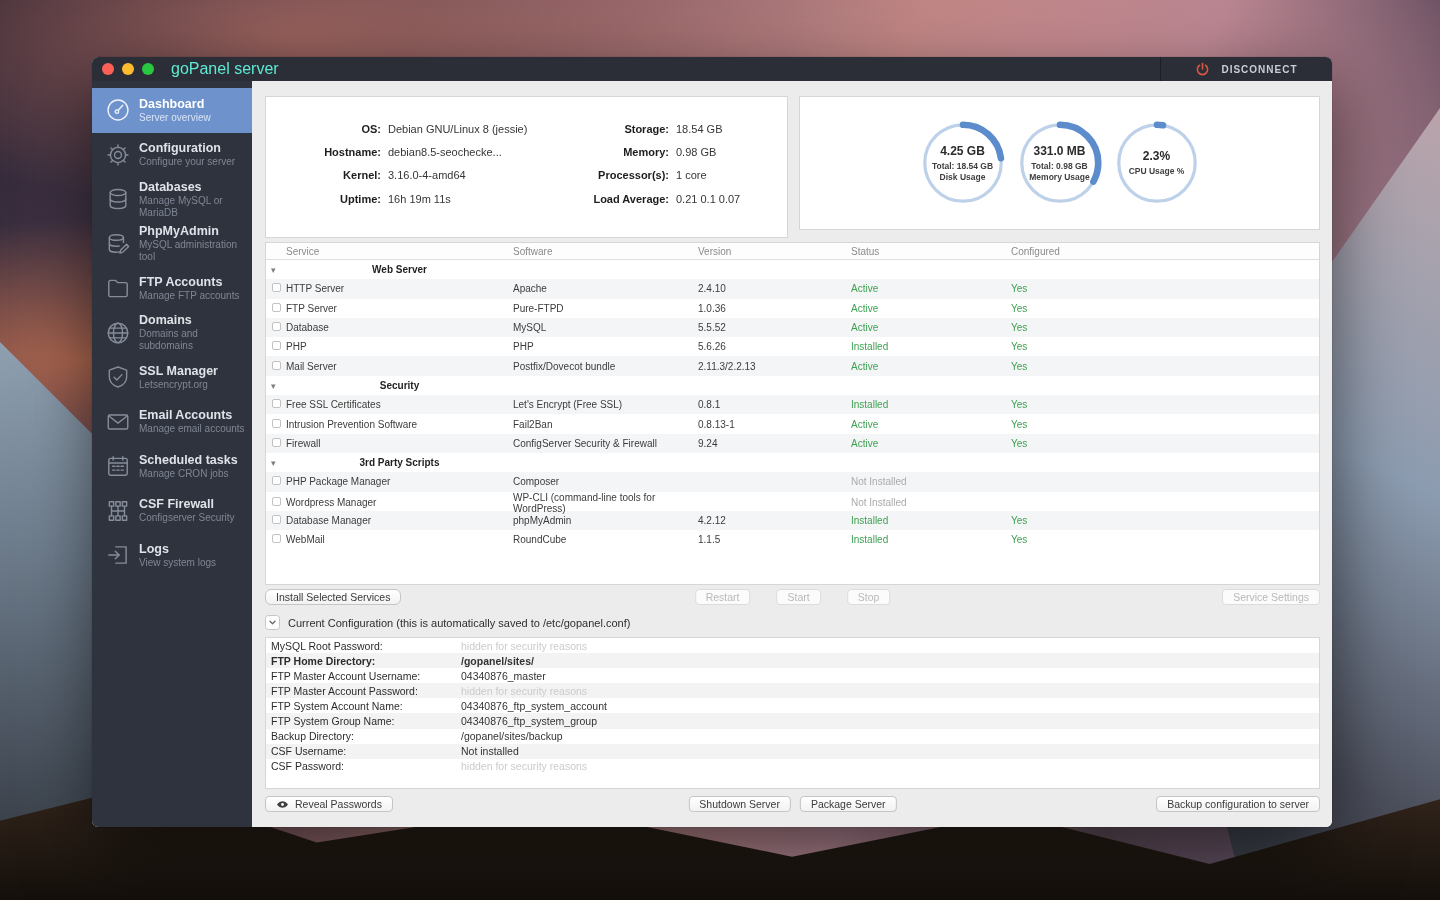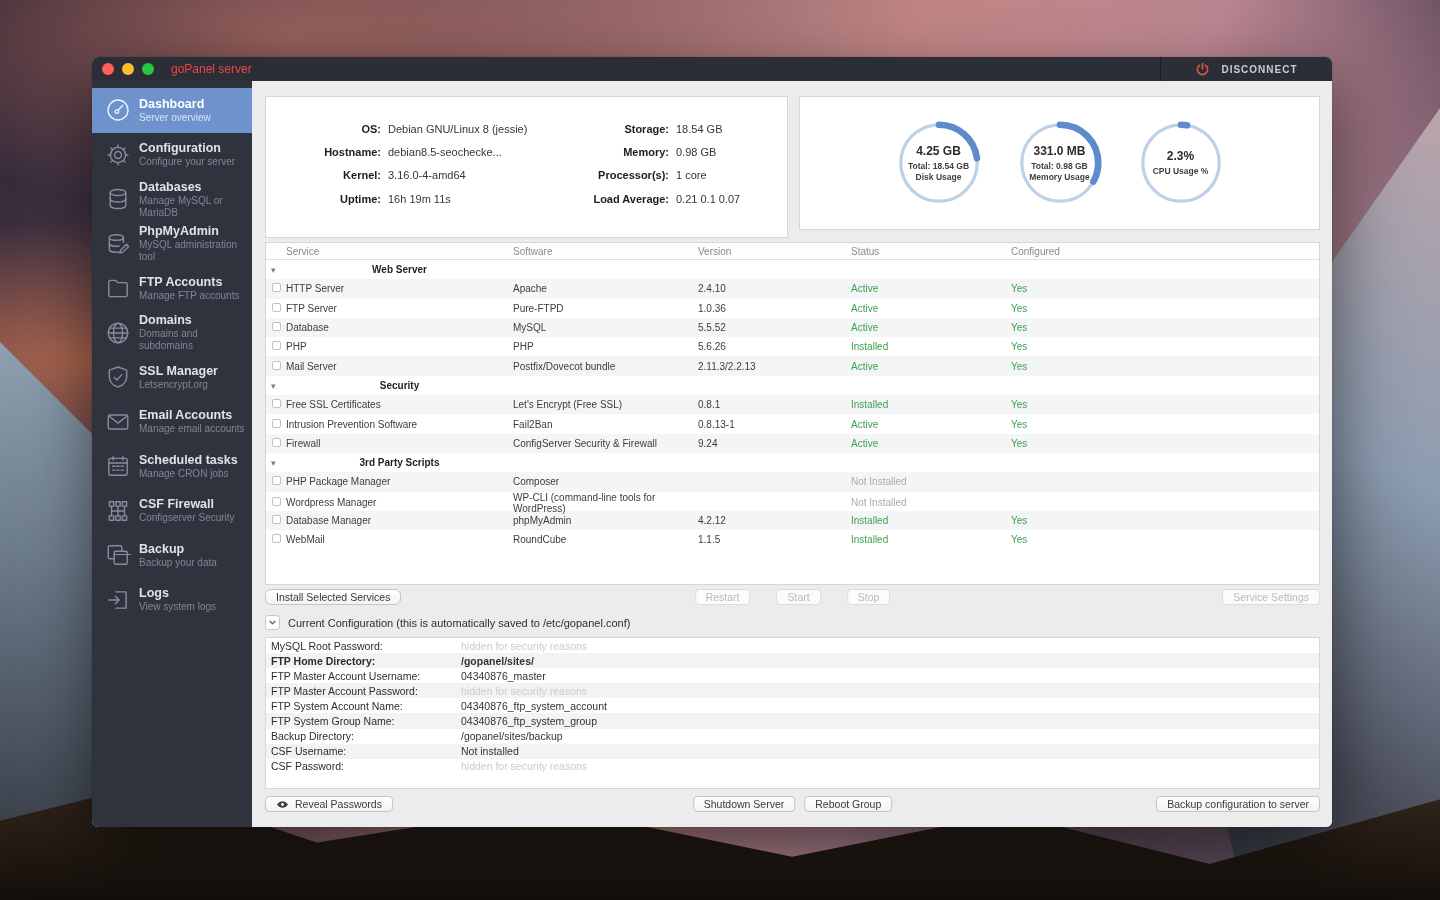--- a/index.html
+++ b/index.html
@@ -39,21 +39,21 @@
     border-radius:6px; overflow:hidden;
     box-shadow:0 25px 70px rgba(0,0,0,.55), 0 0 1px rgba(0,0,0,.6);
     display:flex; flex-direction:column; background:#ececec;
   }
   .titlebar{
     height:24px; flex:none; background:#2b2e36; display:flex; align-items:center; position:relative;
   }
   .lights{ display:flex; gap:8px; margin-left:10px; }
   .light{ width:12px; height:12px; border-radius:50%; }
   .light.red{ background:#ff5f57; } .light.yellow{ background:#febc2e; } .light.green{ background:#28c840; }
-  .win-title{ margin-left:17px; font-size:12px; color:#ef4444; }
+  .win-title{ margin-left:17px; font-size:16px; color:#5eead4; }
   .disconnect{
     position:absolute; right:0; top:0; height:100%; width:172px;
     display:flex; align-items:center; justify-content:center; gap:11px;
     border-left:1px solid rgba(0,0,0,.35); cursor:pointer;
   }
   .disconnect svg{ width:15px; height:15px; fill:none; stroke:#d75745; stroke-width:2.6; stroke-linecap:round; }
   .disconnect span{ font-size:10px; font-weight:bold; letter-spacing:1px; color:#c9cdd4; }
 
   .win-body{ flex:1; display:flex; min-height:0; }
 
@@ -76,21 +76,21 @@
   .panel{ position:absolute; background:#fff; border:1px solid #d6d6d6; }
   .info-panel{ left:13px; top:15px; width:523px; height:142px; }
   .info-grid{
     display:grid; grid-template-columns:92px 188px 100px auto;
     padding-top:20px; padding-left:23px; font-size:11px;
   }
   .info-grid > div{ height:23.4px; display:flex; align-items:center; }
   .ilabel{ justify-content:flex-end; font-weight:bold; color:#1d1d1f; }
   .ivalue{ padding-left:7px; color:#363636;text-align:center; }
 
-  .gauge-panel{ left:547px; top:15px; width:521px; height:134px; display:flex; align-items:center; justify-content:center; gap:35px; }
+  .gauge-panel{ left:547px; top:15px; width:521px; height:134px; display:flex; align-items:center; justify-content:center; gap:11px; }
   .gauge{ position:relative; width:86px; height:86px; }
   .gauge svg{ width:86px; height:86px; }
   .gauge-ring{ fill:none; stroke:#bdd1e9; stroke-width:3.4; }
   .gauge-arc{ fill:none; stroke:#5d8ccd; stroke-width:7; stroke-linecap:round; }
   .gauge-text{ position:absolute; inset:0; display:flex; flex-direction:column; align-items:center; justify-content:center; text-align:center; }
   .gval{ font-size:12px; font-weight:bold; color:#2b2b2b; line-height:15px; }
   .gdet{ font-size:8.5px; font-weight:bold; color:#3f3f3f; line-height:11px; margin-top:2px; }
   .glab{ font-size:8.5px; font-weight:bold; color:#3f3f3f; line-height:11px; }
 
   
@@ -284,31 +284,20 @@
               <rect x="10" y="16.5" width="4" height="4"></rect>
               <rect x="16" y="16.5" width="4" height="4"></rect>
               <path d="M6 7.5v4.5h12V7.5M12 7.5v9M6 16.5v-4.5M18 16.5v-4.5"></path>
             </svg></span>
           <span class="nav-text">
             <div class="nav-title">CSF Firewall</div>
             <div class="nav-sub">Configserver Security</div>
           </span>
         </div>
 
-        <div class="nav-item nav-normal">
-          <span class="nav-icon"><svg viewBox="0 0 24 24">
-              <path d="M8.5 15.5h-4c-.8 0-1.5-.7-1.5-1.5V5c0-.8.7-1.5 1.5-1.5H14c.8 0 1.5.7 1.5 1.5v3"></path>
-              <rect x="8.5" y="8.5" width="12" height="12" rx="1.4"></rect>
-              <path d="M8.5 11.5h20.5" clip-path="inset(0 3.5px 0 0)"></path>
-            </svg></span>
-          <span class="nav-text">
-            <div class="nav-title">Backup</div>
-            <div class="nav-sub">Backup your data</div>
-          </span>
-        </div>
 
         <div class="nav-item nav-normal">
           <span class="nav-icon"><svg viewBox="0 0 24 24">
               <path d="M10 4.5h9.5v15H10"></path>
               <path d="M3.5 12h9.5"></path>
               <path d="M9.5 8.5L13 12l-3.5 3.5"></path>
             </svg></span>
           <span class="nav-text">
             <div class="nav-title">Logs</div>
             <div class="nav-sub">View system logs</div>
@@ -647,20 +636,20 @@
       <div class="footer">
         <button class="btn left">
           <svg class="eye" viewBox="0 0 24 24">
               <path d="M2 12s3.5-6 10-6 10 6 10 6-3.5 6-10 6S2 12 2 12z" fill="#3f3f3f"></path>
               <circle cx="12" cy="12" r="2.6" fill="#fff"></circle>
             </svg>
           <span>Reveal Passwords</span>
         </button>
         <span class="center">
           <button class="btn">Shutdown Server</button>
-          <button class="btn">Reboot Group</button>
+          <button class="btn">Package Server</button>
         </span>
         <button class="btn right">Backup configuration to server</button>
       </div>
 
     </div>
   </div>
 </div>
 
 </body></html>

